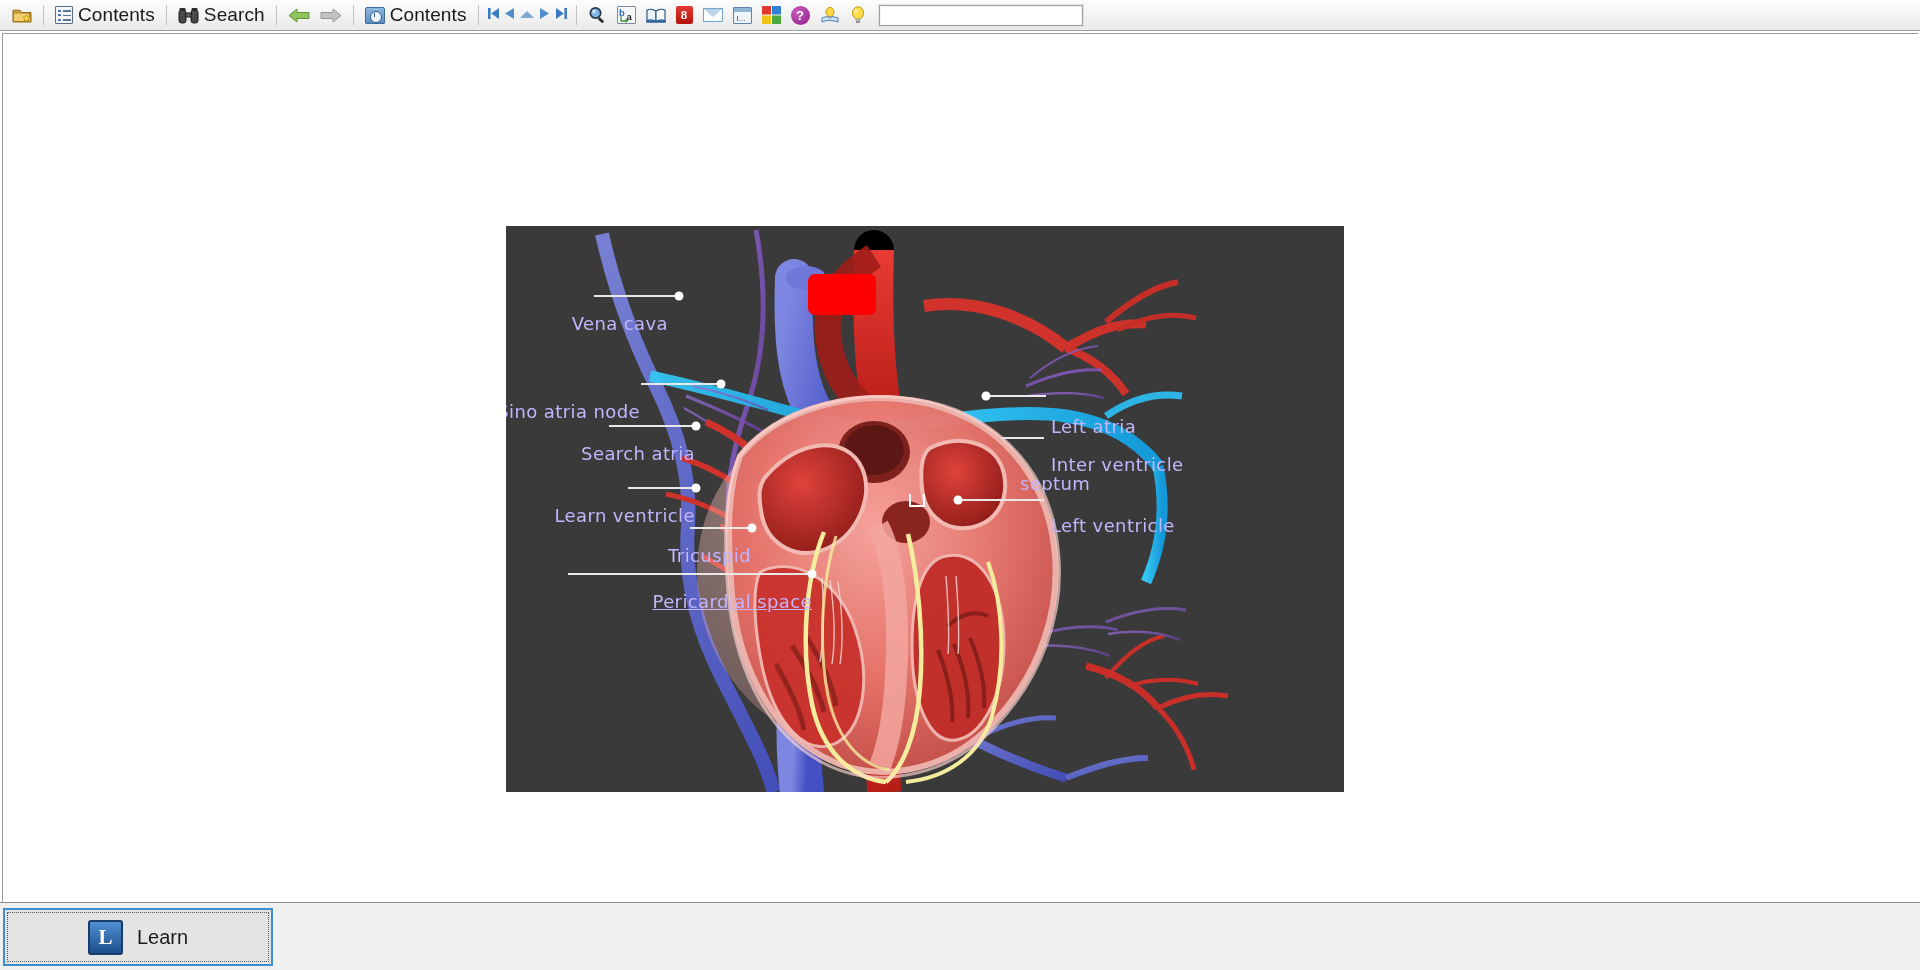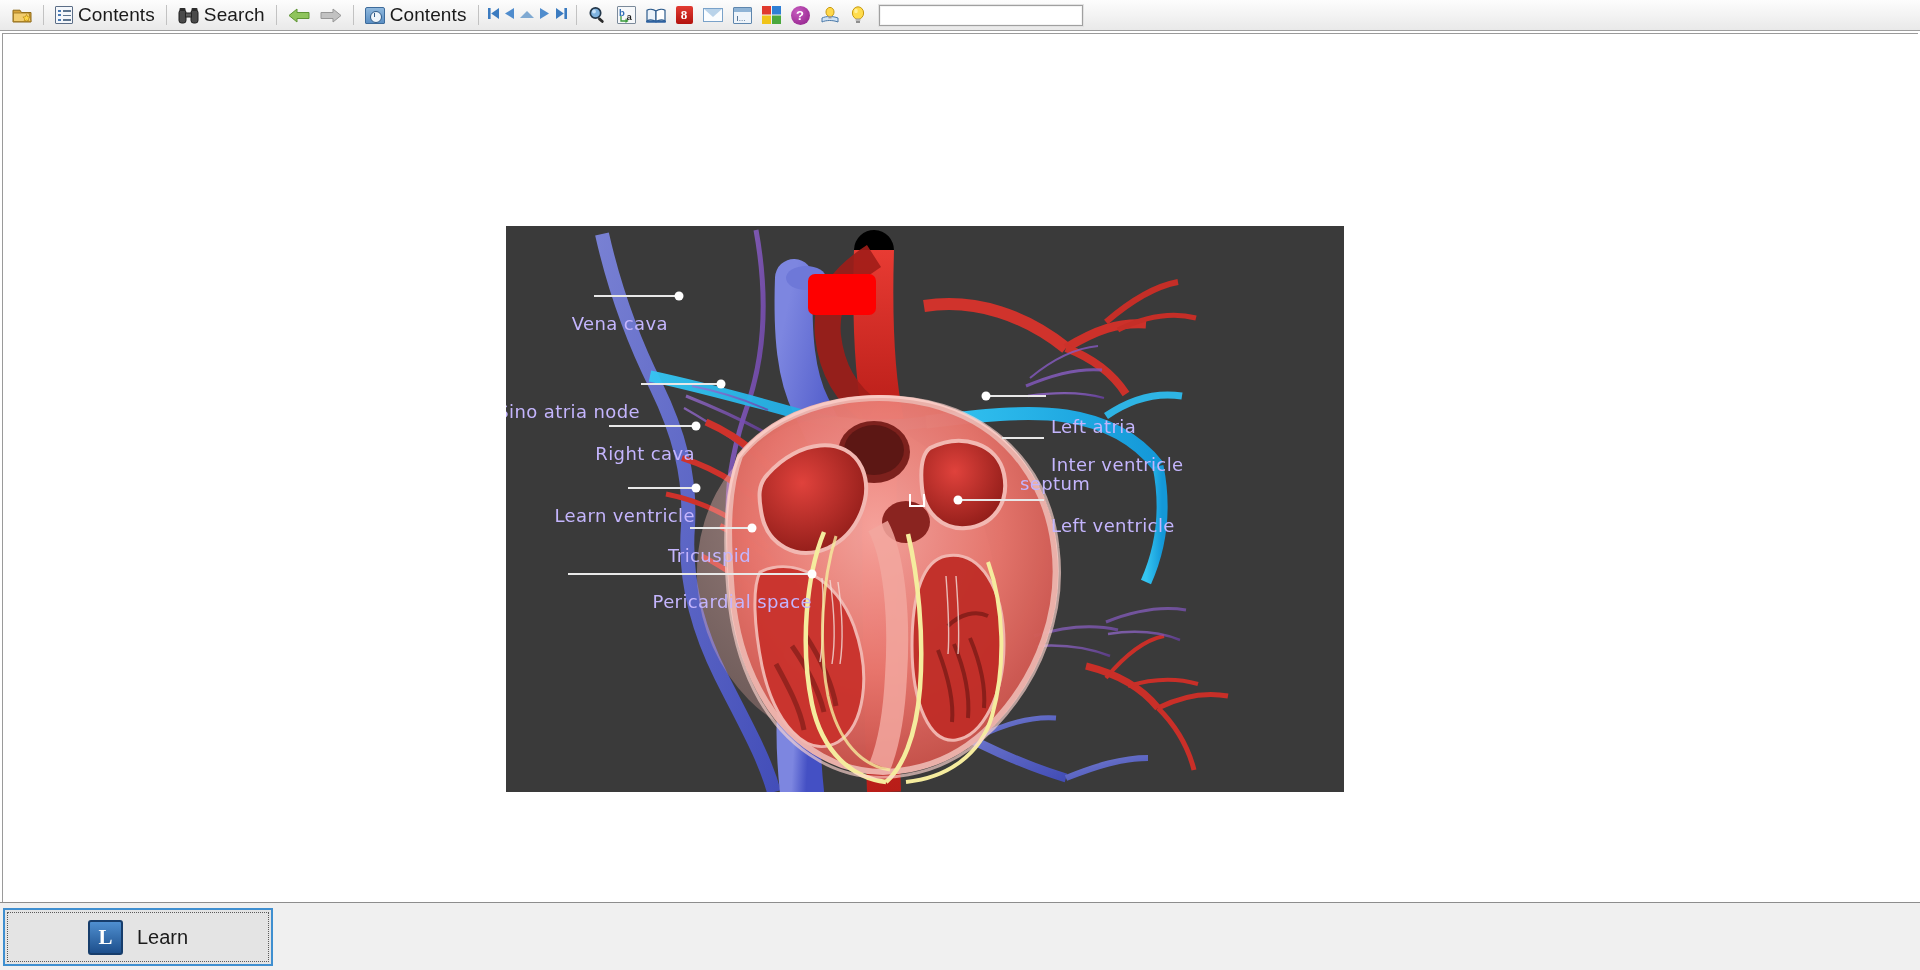--- a/index.html
+++ b/index.html
@@ -502,24 +502,24 @@
         <circle cx="306" cy="348" r="4.5"></circle>
         <circle cx="480" cy="170" r="4.5"></circle>
         <circle cx="452" cy="274" r="4.5"></circle>
       </g>
     </svg>
 
     <div style="position:absolute;left:0;top:0;width:838px;height:566px;pointer-events:none;z-index:30;
                 font-family:'DejaVu Sans',sans-serif;color:#c4b5fd;font-size:18px;letter-spacing:.4px;margin-top:28px;">
       <span style="position:absolute;right:676px;top:59px;white-space:nowrap;">Vena cava</span>
       <span style="position:absolute;right:704px;top:147px;white-space:nowrap;">Sino atria node</span>
-      <span style="position:absolute;right:649px;top:189px;white-space:nowrap;">Right cava</span>
+      <span style="position:absolute;right:649px;top:189px;white-space:nowrap;">Search atria</span>
       <span style="position:absolute;right:649px;top:251px;white-space:nowrap;">Learn ventricle</span>
       <span style="position:absolute;right:593px;top:291px;white-space:nowrap;">Tricuspid</span>
-      <span style="position:absolute;right:532px;top:337px;white-space:nowrap;">Pericardial space</span>
+      <span style="position:absolute;right:532px;top:337px;white-space:nowrap;text-decoration:underline;">Pericardial space</span>
 
       <span style="position:absolute;left:545px;top:162px;white-space:nowrap;">Left atria</span>
       <span style="position:absolute;left:545px;top:200px;white-space:nowrap;">Inter ventricle</span>
       <span style="position:absolute;left:514px;top:219px;white-space:nowrap;">septum</span>
       <span style="position:absolute;left:545px;top:261px;white-space:nowrap;">Left ventricle</span>
     </div>
 
     <div class="occlusion" style="left:302px;top:48px;"></div>
   </div>
 </div>

